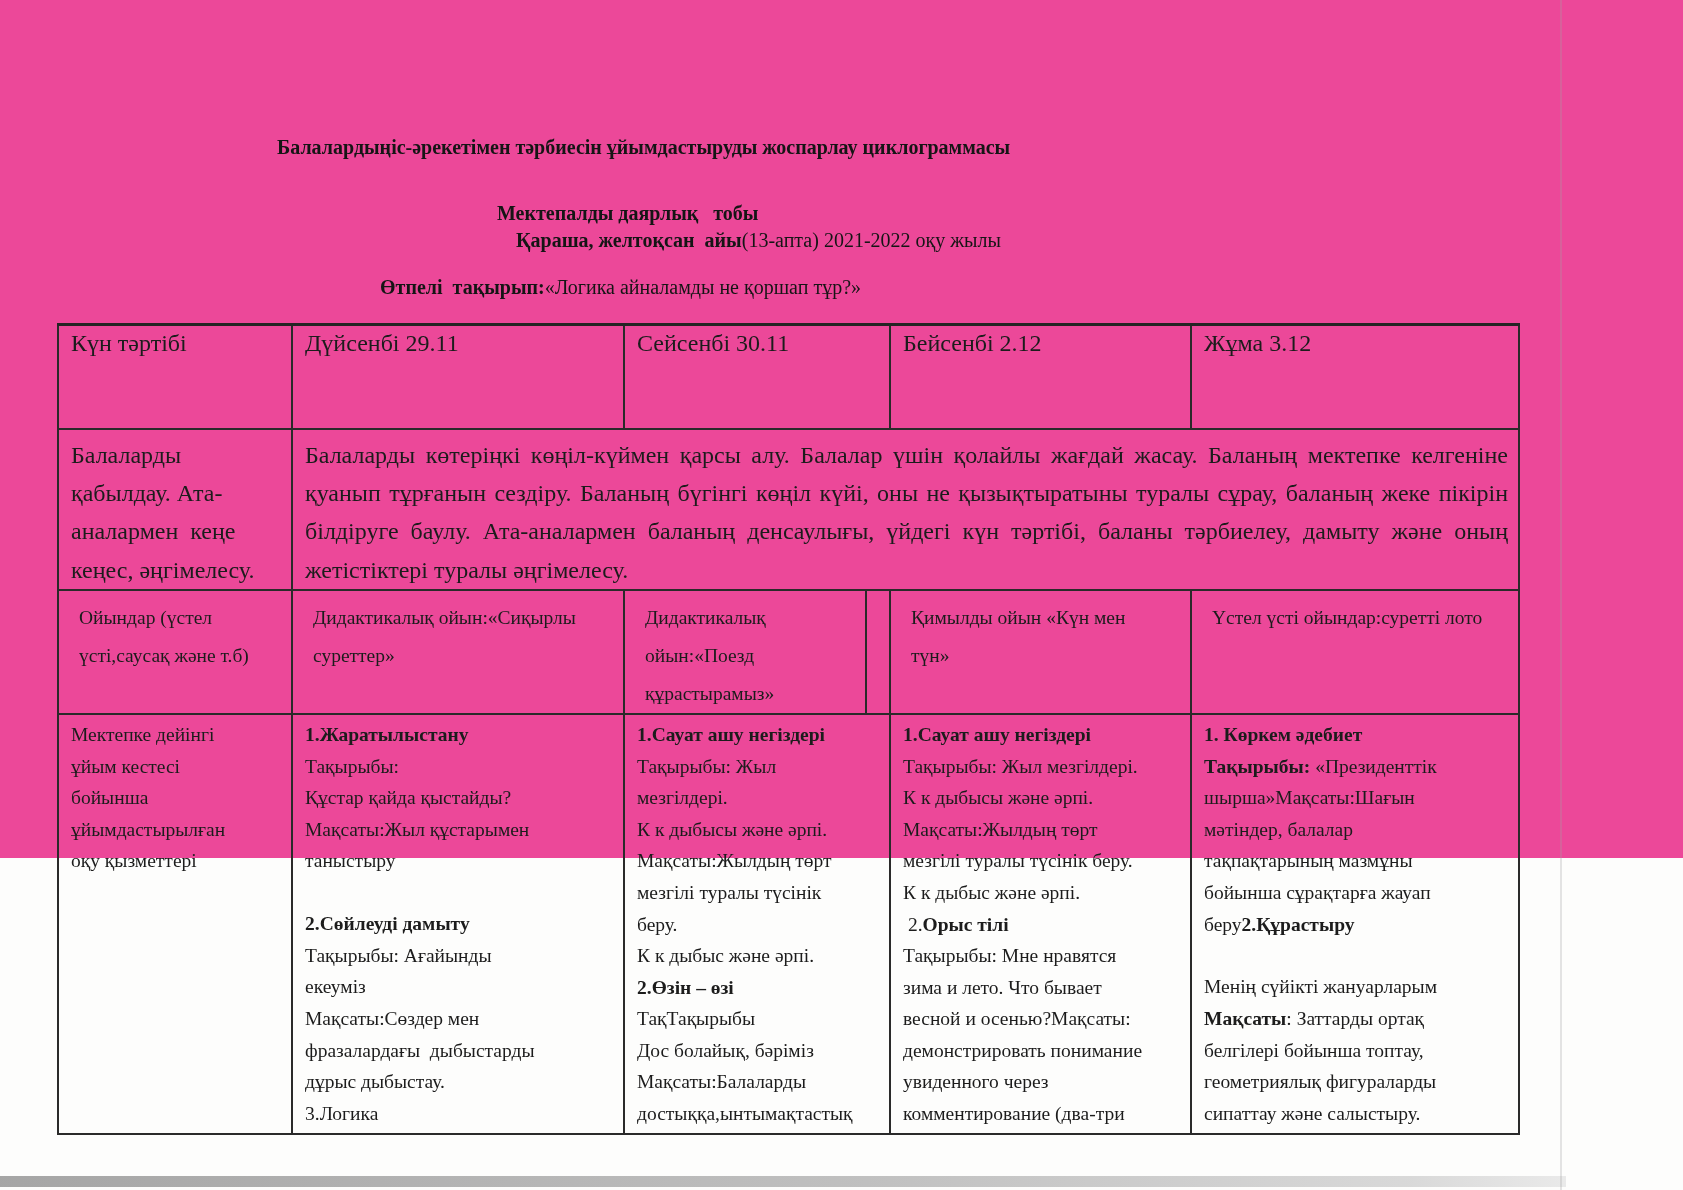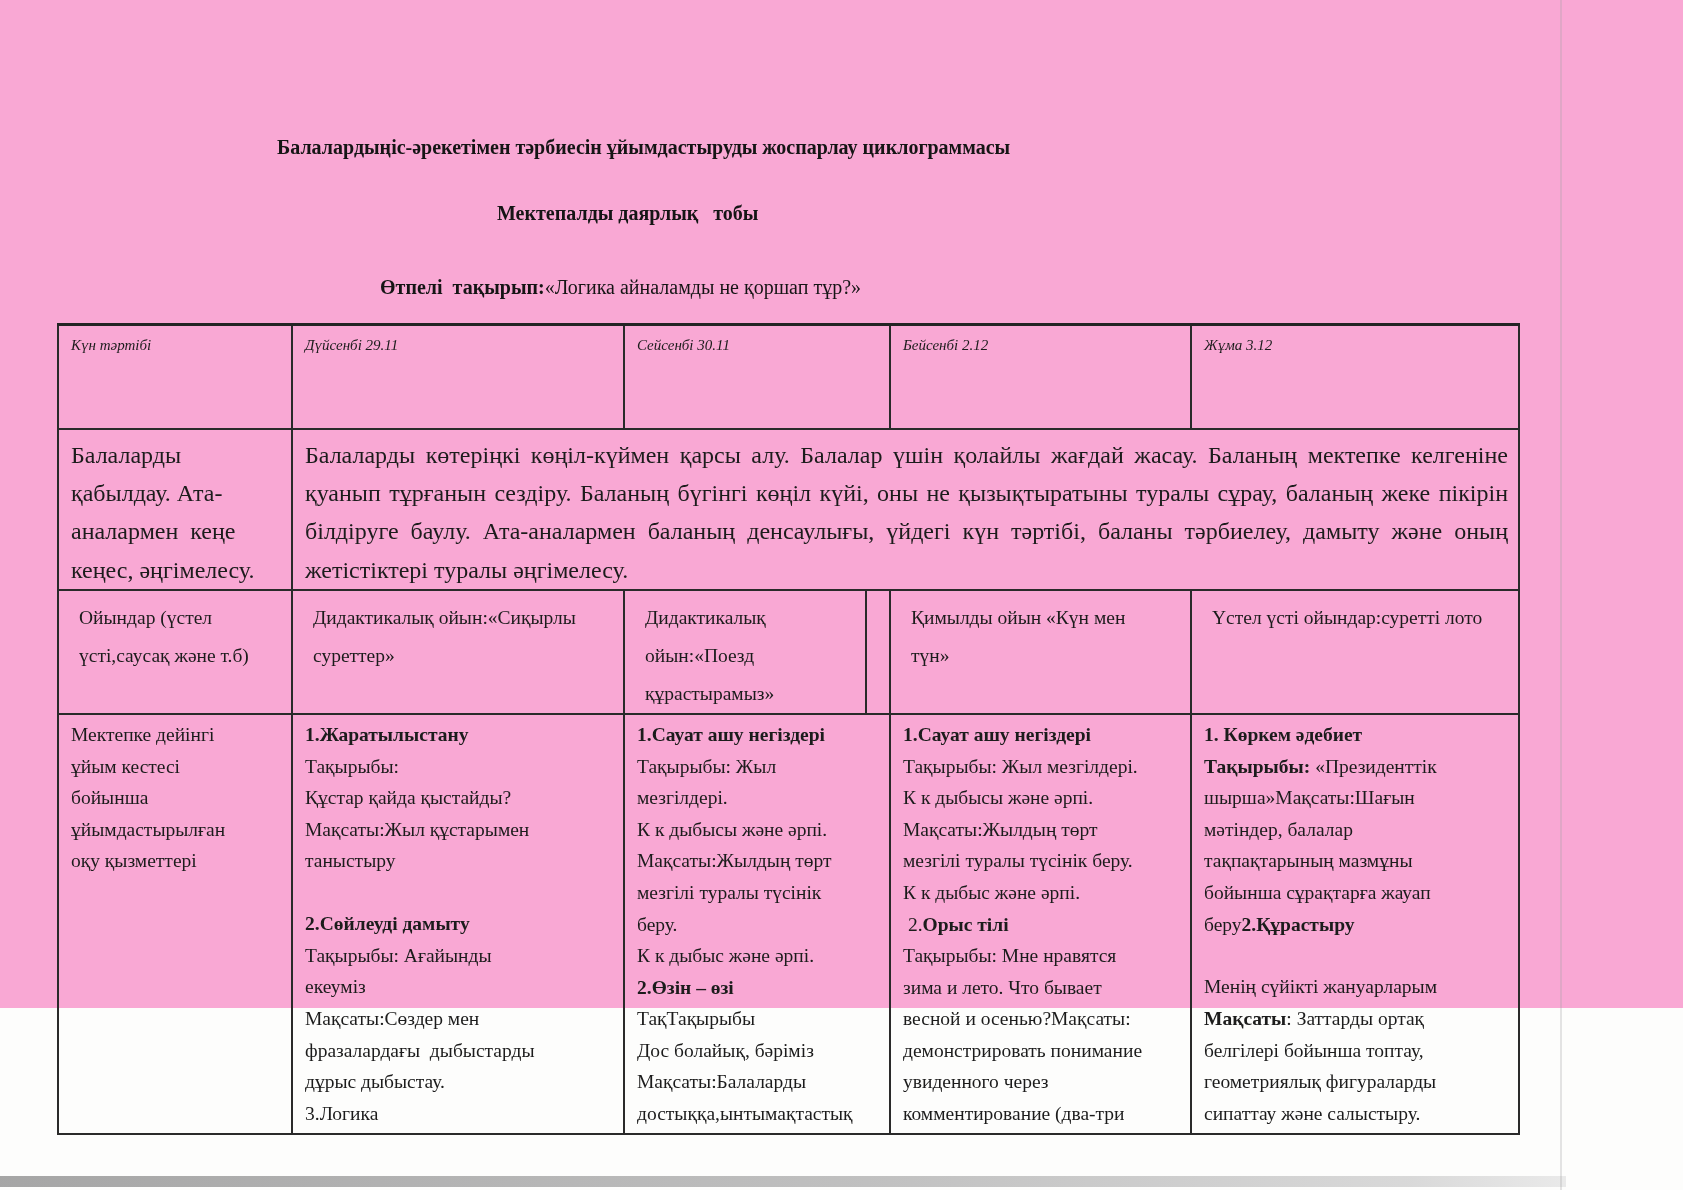--- a/index.html
+++ b/index.html
@@ -3,21 +3,21 @@
 <meta charset="utf-8">
 <style>
   html,body{margin:0;padding:0;}
   body{
     width:1683px;height:1190px;
     background:#fdfdfc;
     font-family:"Liberation Serif","DejaVu Serif",serif;
     color:#1c1c1c;
     overflow:hidden;
   }
-  .page{position:relative;width:1683px;height:1008px;background:#f9a8d4;}
+  .page{position:relative;width:1683px;height:858px;background:#ec4899;}
 
   
   .title-line{position:absolute;font-size:20px;white-space:pre;color:#151515;}
   .t1{left:277px;top:136px;font-weight:bold;}
   .t2{left:497px;top:183px;font-weight:bold;margin-top:19px;}
   .t3{left:516px;top:229px;}
   .t4{left:380px;top:276px;}
   .t3 .bseg,.t4 .bseg{font-weight:bold;}
 
   
@@ -28,21 +28,21 @@
     border:2px solid #242424;border-top-width:3px;
   }
   table.grid td{
     border:2px solid #2a2a2a;
     vertical-align:top;
     padding:6px 10px 0 12px;
     font-size:19.5px;
     line-height:1.62;
     overflow:hidden;
   }
-  tr.r-head td{font-size:15px;padding-top:9px;line-height:1.4;font-style:italic;}
+  tr.r-head td{font-size:24px;padding-top:1px;line-height:1.4;}
   tr.r-reception td{font-size:24px;line-height:1.6;}
   td.reception-content{
     text-align:justify;
     padding:20px 12px 0 16px;
     font-size:19.5px;line-height:1.63;font-family:Liberation Serif, serif;
   }
   tr.r-games td{line-height:1.95;padding-top:8px;padding-left:20px;}
   tr.r-lessons td{padding-top:4px;}
   td.lessons-label{padding-left:16px;padding-top:8px;font-size:20px;}
 
@@ -60,20 +60,21 @@
     background:rgba(160,160,160,.28);
   }
 </style>
 </head>
 <body>
 
 <div class="page">
 
   <div class="title-line t1">Балалардыңіс-әрекетімен тәрбиесін ұйымдастыруды жоспарлау циклограммасы</div>
   <div class="title-line t2">Мектепалды даярлық   тобы</div>
+  <div class="title-line t3"><span class="bseg">Қараша, желтоқсан  айы</span><span>(13-апта) 2021-2022 оқу жылы</span></div>
   <div class="title-line t4"><span class="bseg">Өтпелі  тақырып:</span><span>«Логика айналамды не қоршап тұр?»</span></div>
 
   <table class="grid">
     <colgroup>
       <col style="width:234px">
         <col style="width:332px">
         <col style="width:242px">
         <col style="width:24px">
         <col style="width:301px">
         <col style="width:328px">

